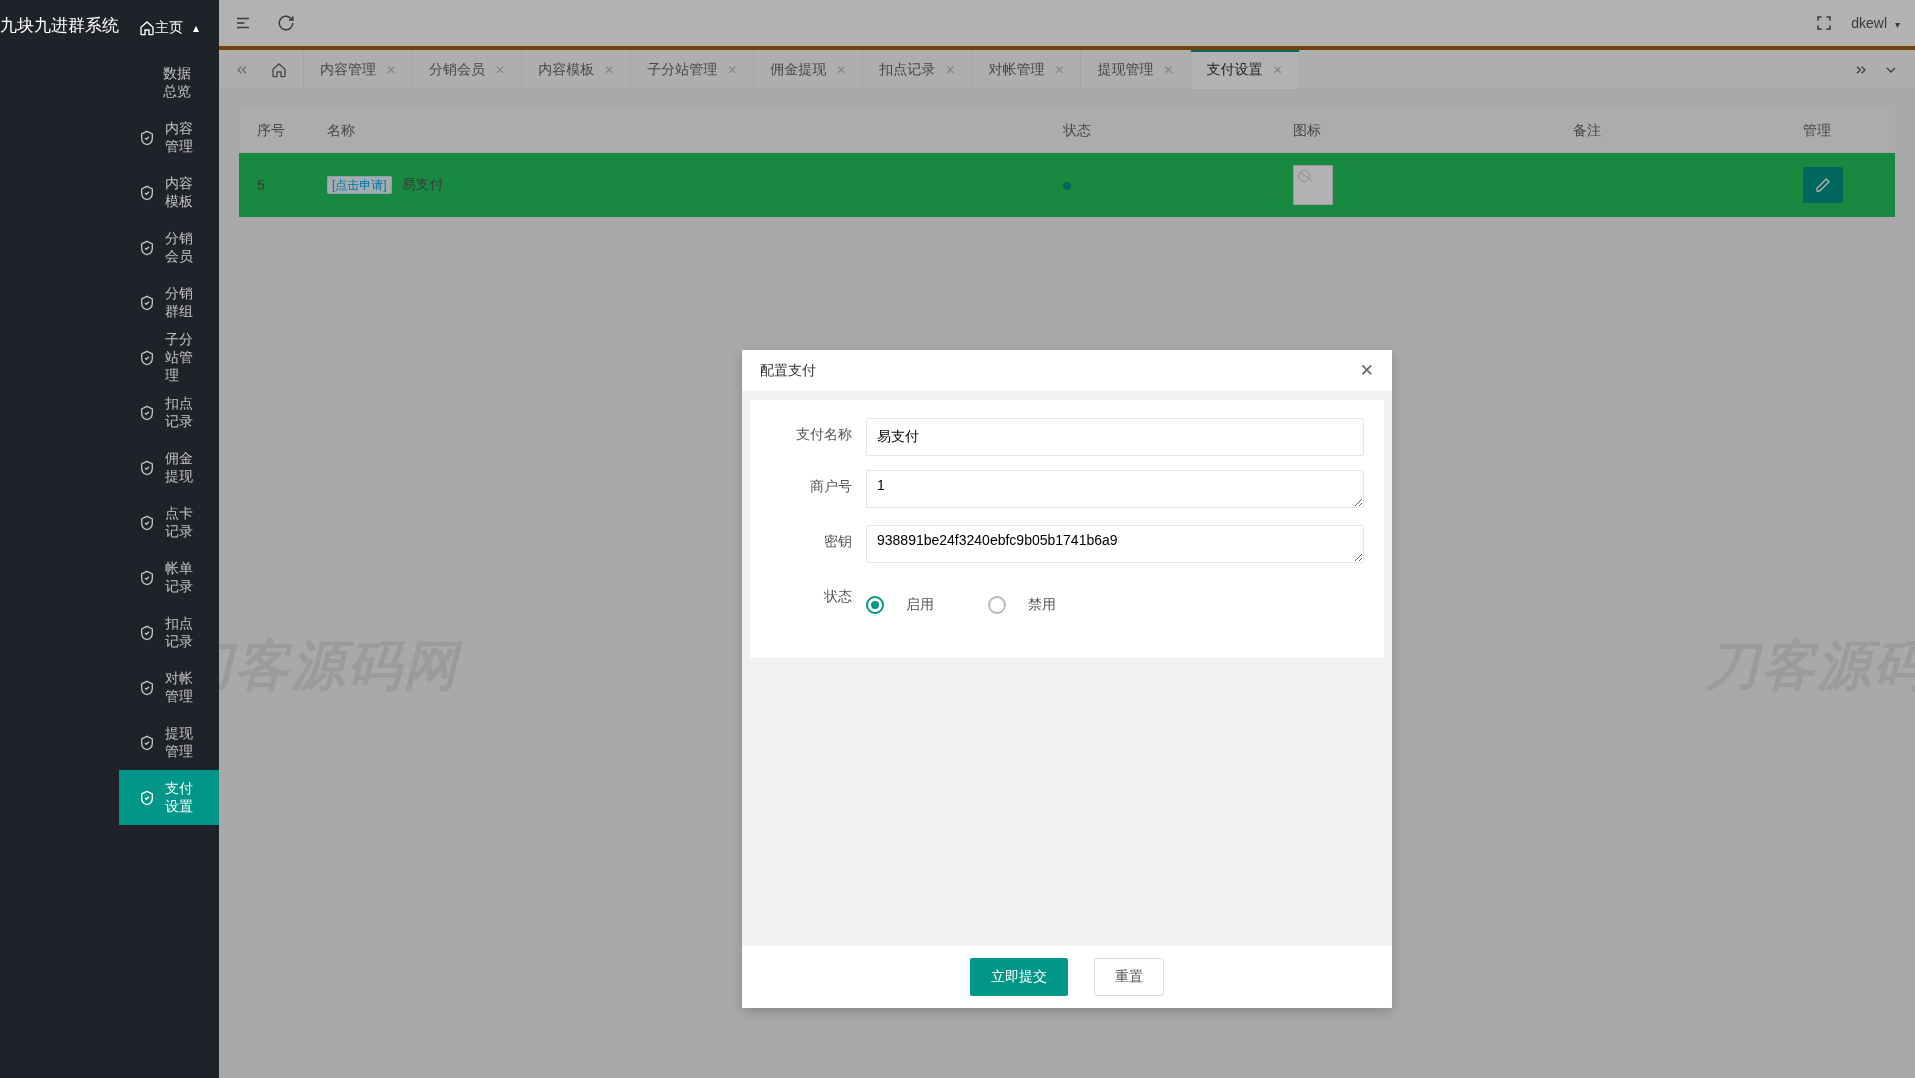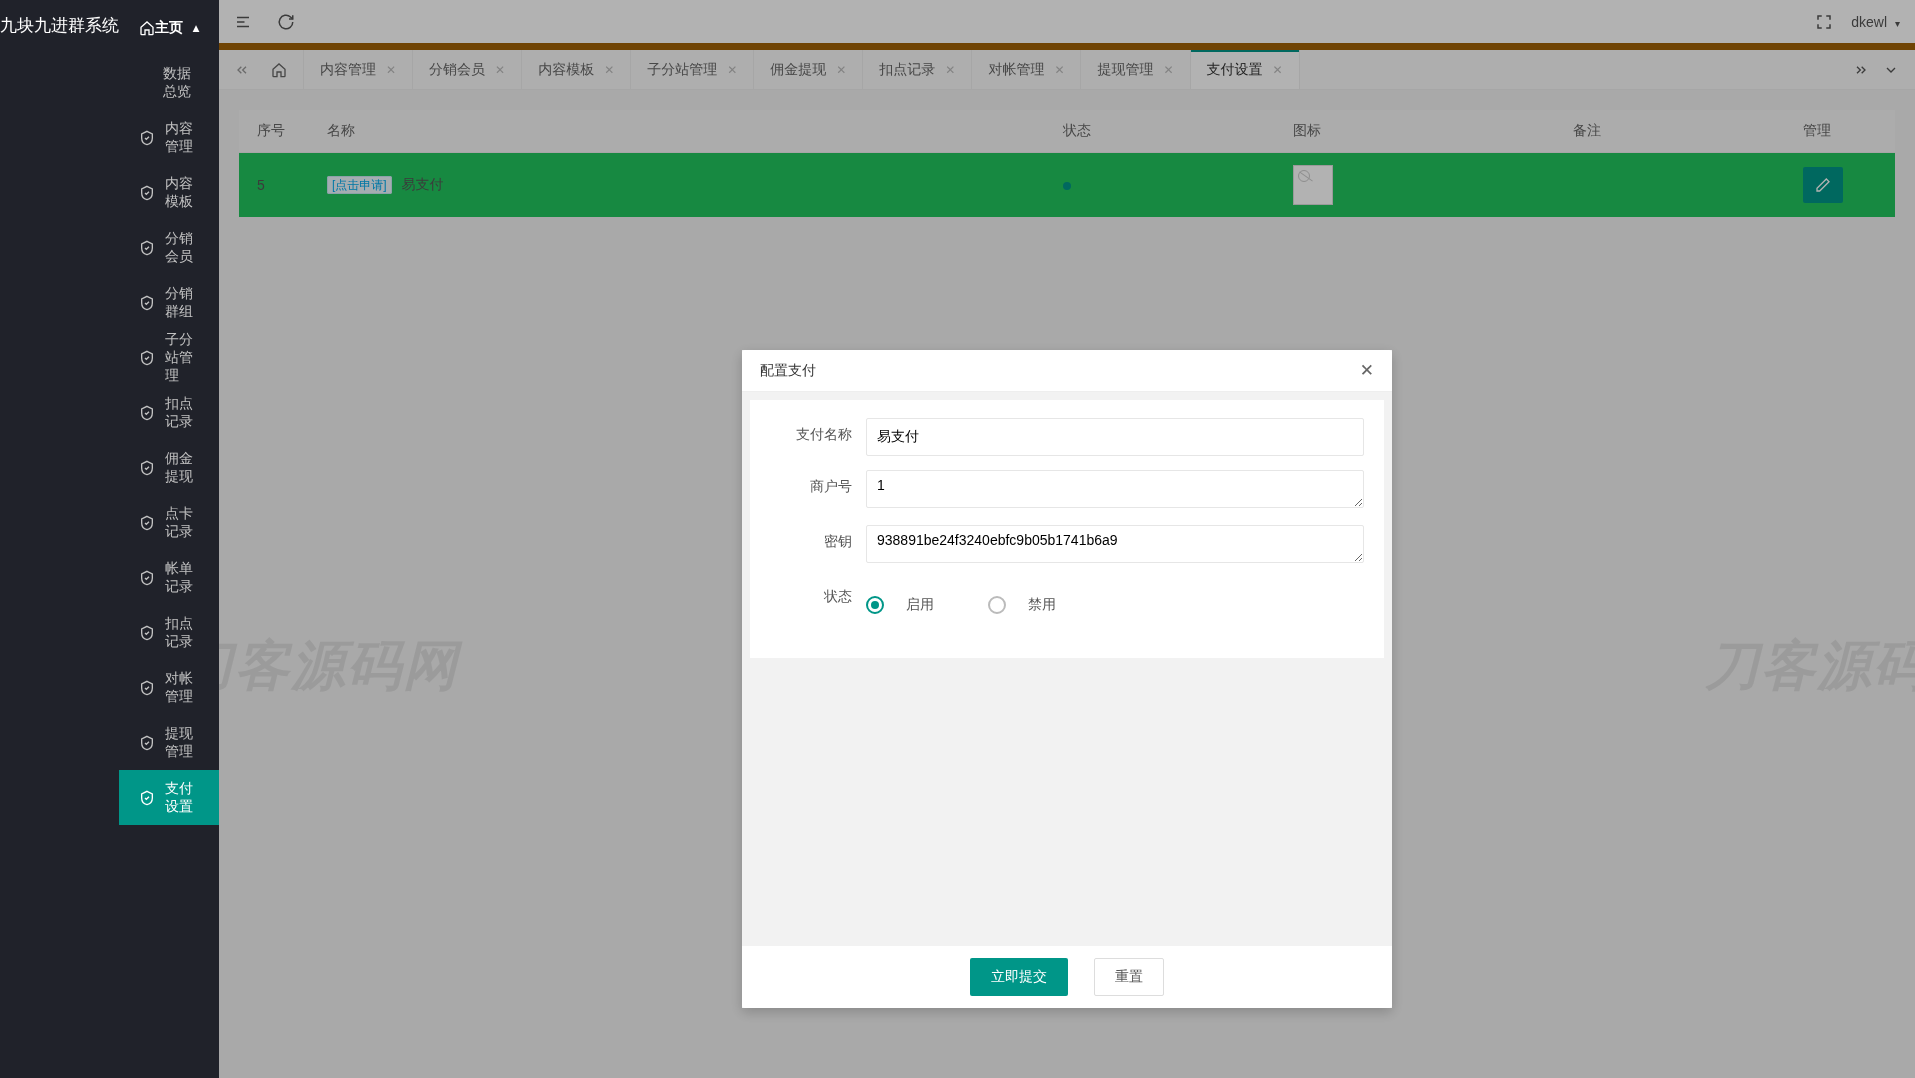--- a/index.html
+++ b/index.html
@@ -4,32 +4,32 @@
 <style>
 * { box-sizing: border-box; margin: 0; padding: 0; }
 html, body { width: 1915px; height: 1078px; font-family: "Microsoft YaHei", Arial, sans-serif; font-size: 14px; color: #333; overflow: hidden; }
 body { display: flex; }
 
 
 .sidebar { width: 219px; height: 100%; background: #20222a; color: #c2c2c2; display: flex; flex-direction: row; }
 .logo { height: 50px; display: flex; align-items: center; justify-content: center; color: #fff; font-size: 17px; }
 .menu { flex: 1; overflow: auto; }
 .menu-group { }
-.menu-title { height: 55px; display: flex; align-items: center; padding: 0 20px; color: #fff; cursor: pointer; position: relative; font-weight: bold; }
+.menu-title { height: 55px; display: flex; align-items: center; padding: 0 20px; color: #fff; cursor: pointer; position: relative; }
 .menu-title .chevron { position: absolute; right: 20px; font-size: 12px; }
 .menu-item { height: 55px; display: flex; align-items: center; padding: 0 20px; color: #c2c2c2; cursor: pointer; }
 .menu-item.active { background: #009688; color: #fff; }
 .menu-item .mi-icon { width: 20px; margin-right: 10px; display: inline-flex; align-items: center; justify-content: center; }
 .menu-sub .menu-item { padding-left: 44px; }
 
 
 .main { flex: 1; display: flex; flex-direction: column; background: #fff; position: relative; }
 
 
-.topbar { height: 50px; border-bottom: 7px solid #a16207; display: flex; align-items: center; padding: 0 15px; }
+.topbar { height: 50px; border-bottom: 4px solid #a16207; display: flex; align-items: center; padding: 0 15px; }
 .topbar .left-actions { display: flex; gap: 25px; align-items: center; }
 .topbar .right-actions { margin-left: auto; display: flex; align-items: center; gap: 18px; color: #555; }
 .icon-btn { cursor: pointer; color: #555; display: inline-flex; }
 
 
 .tabsbar { height: 40px; border-bottom: 1px solid #eee; display: flex; align-items: stretch; padding: 0 10px; background: #fafafa; }
 .tabsbar .tab-nav { width: 26px; display: flex; align-items: center; justify-content: center; color: #999; cursor: pointer; }
 .tabs { flex: 1; display: flex; align-items: stretch; overflow: hidden; }
 .tab { display: flex; align-items: center; padding: 0 16px; border-right: 1px solid #eee; color: #666; cursor: pointer; background: #fafafa; position: relative; }
 .tab.home { padding: 0 16px; }

